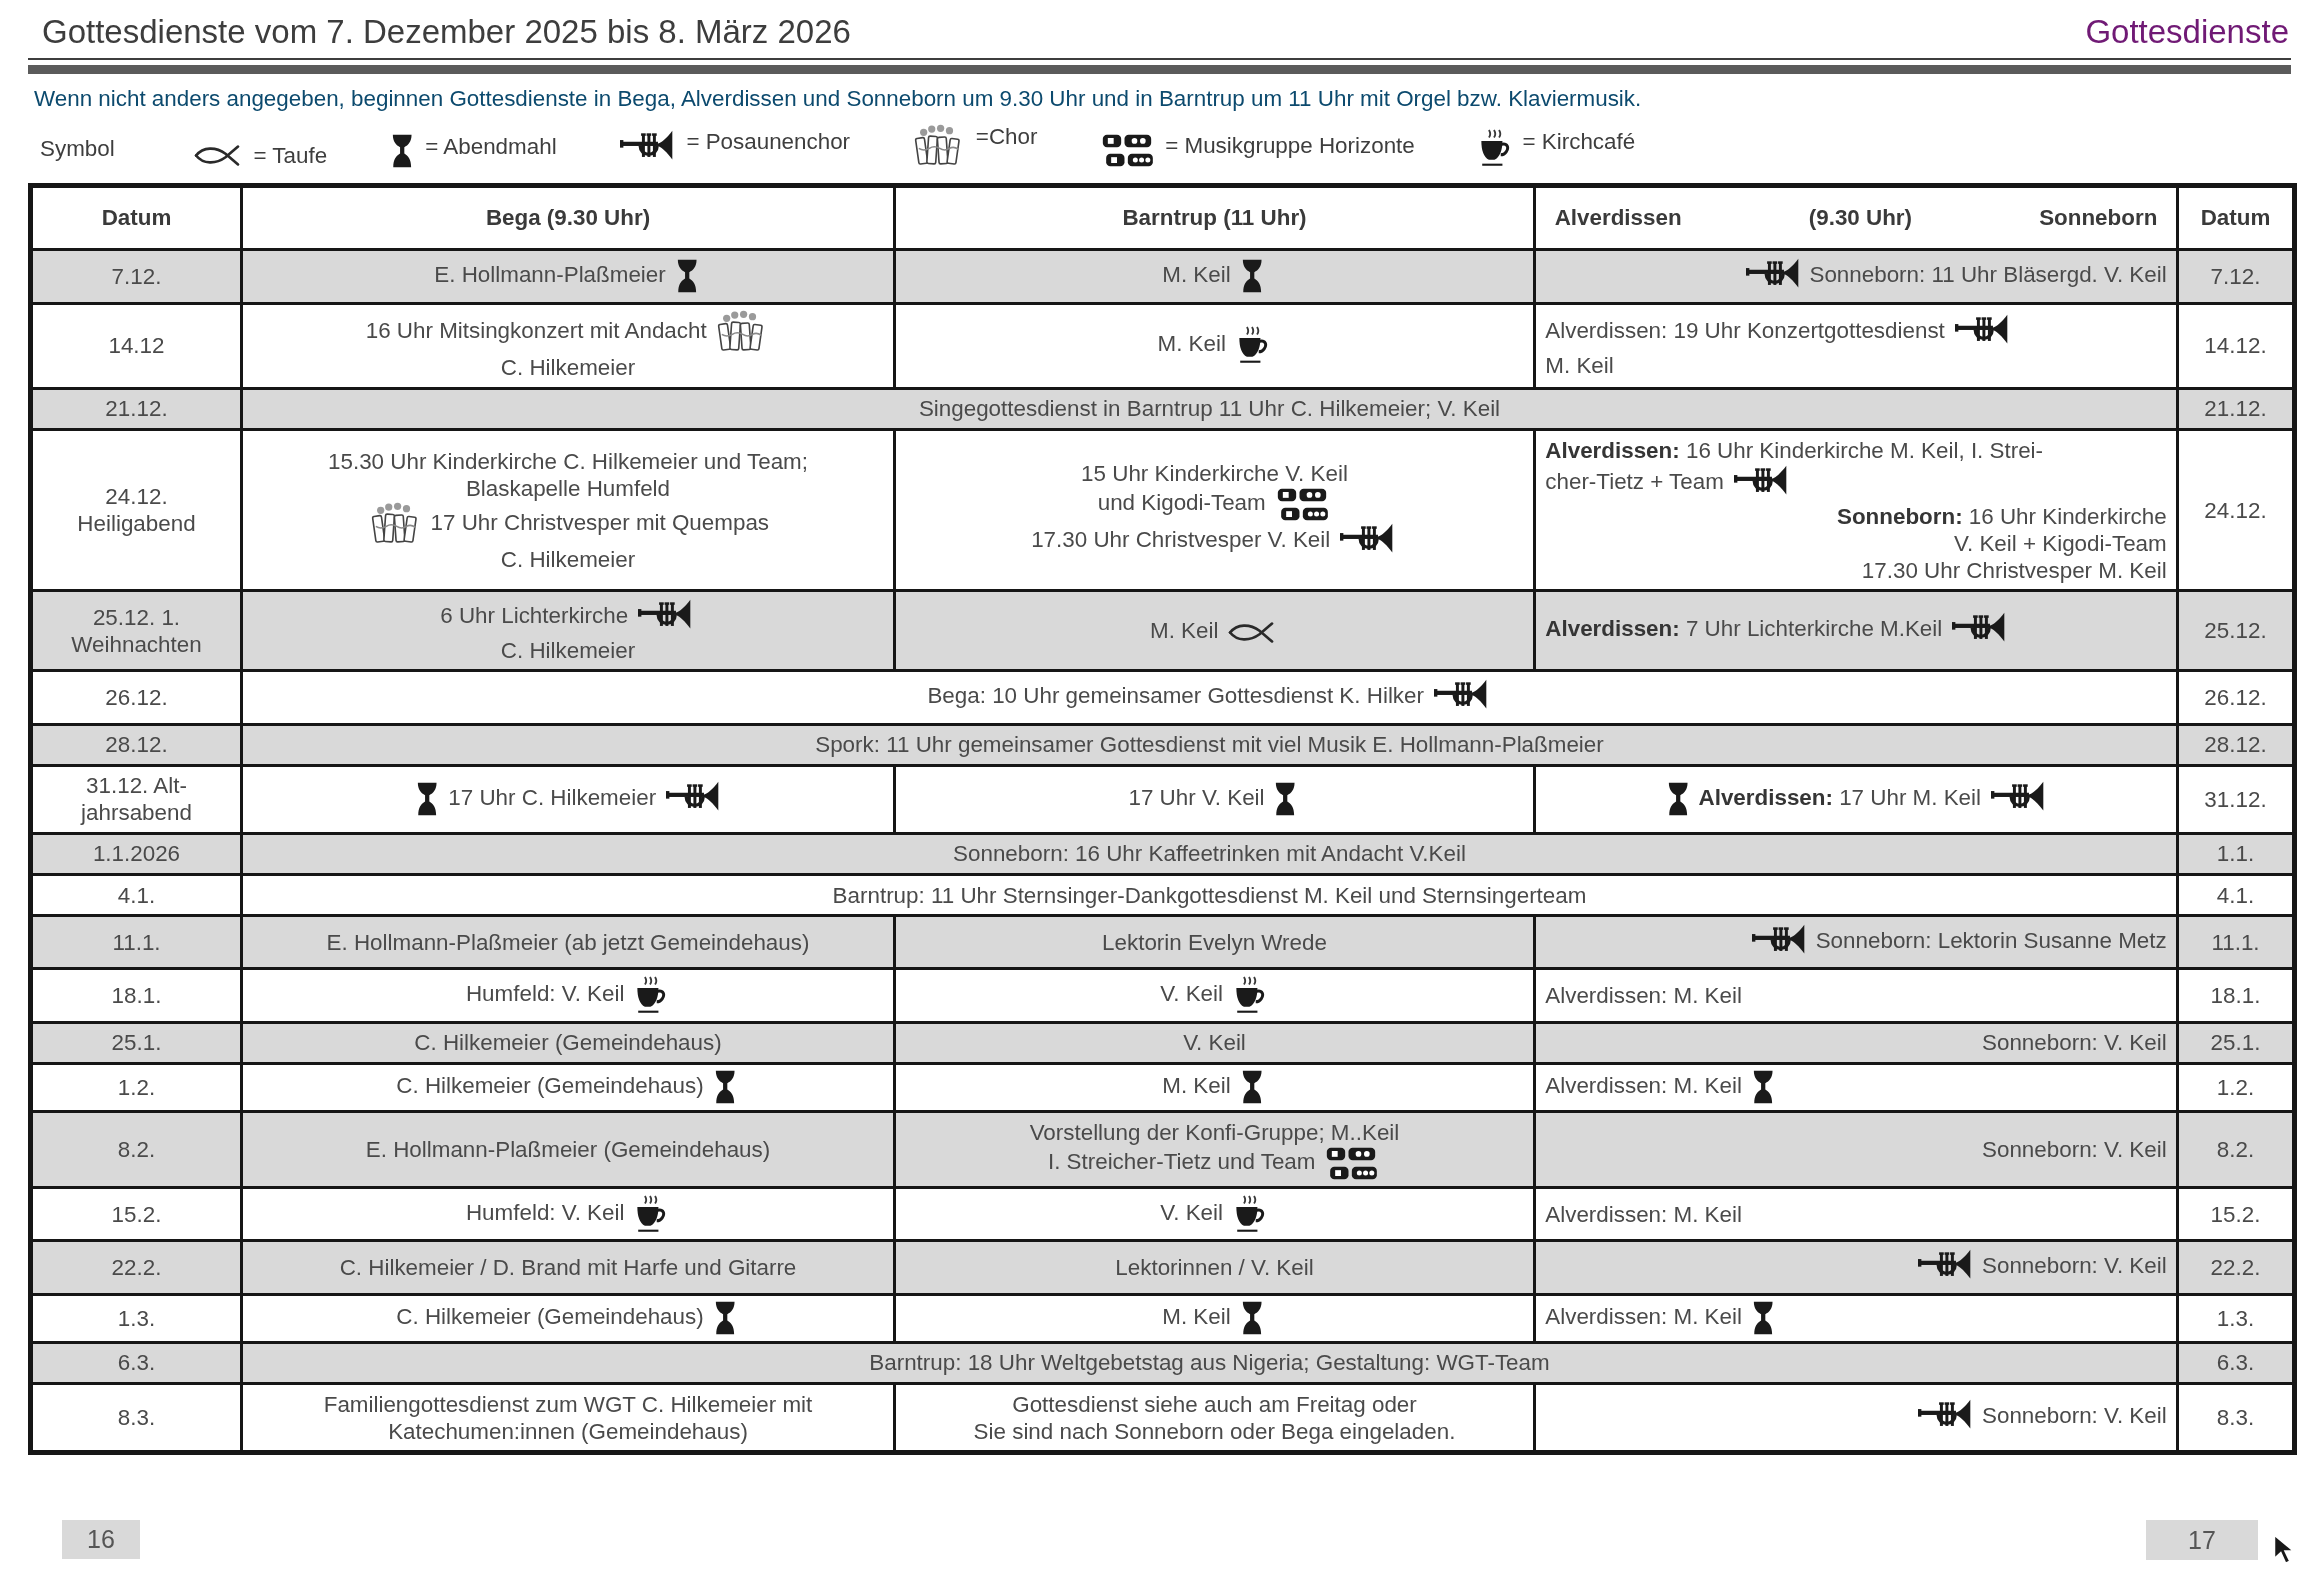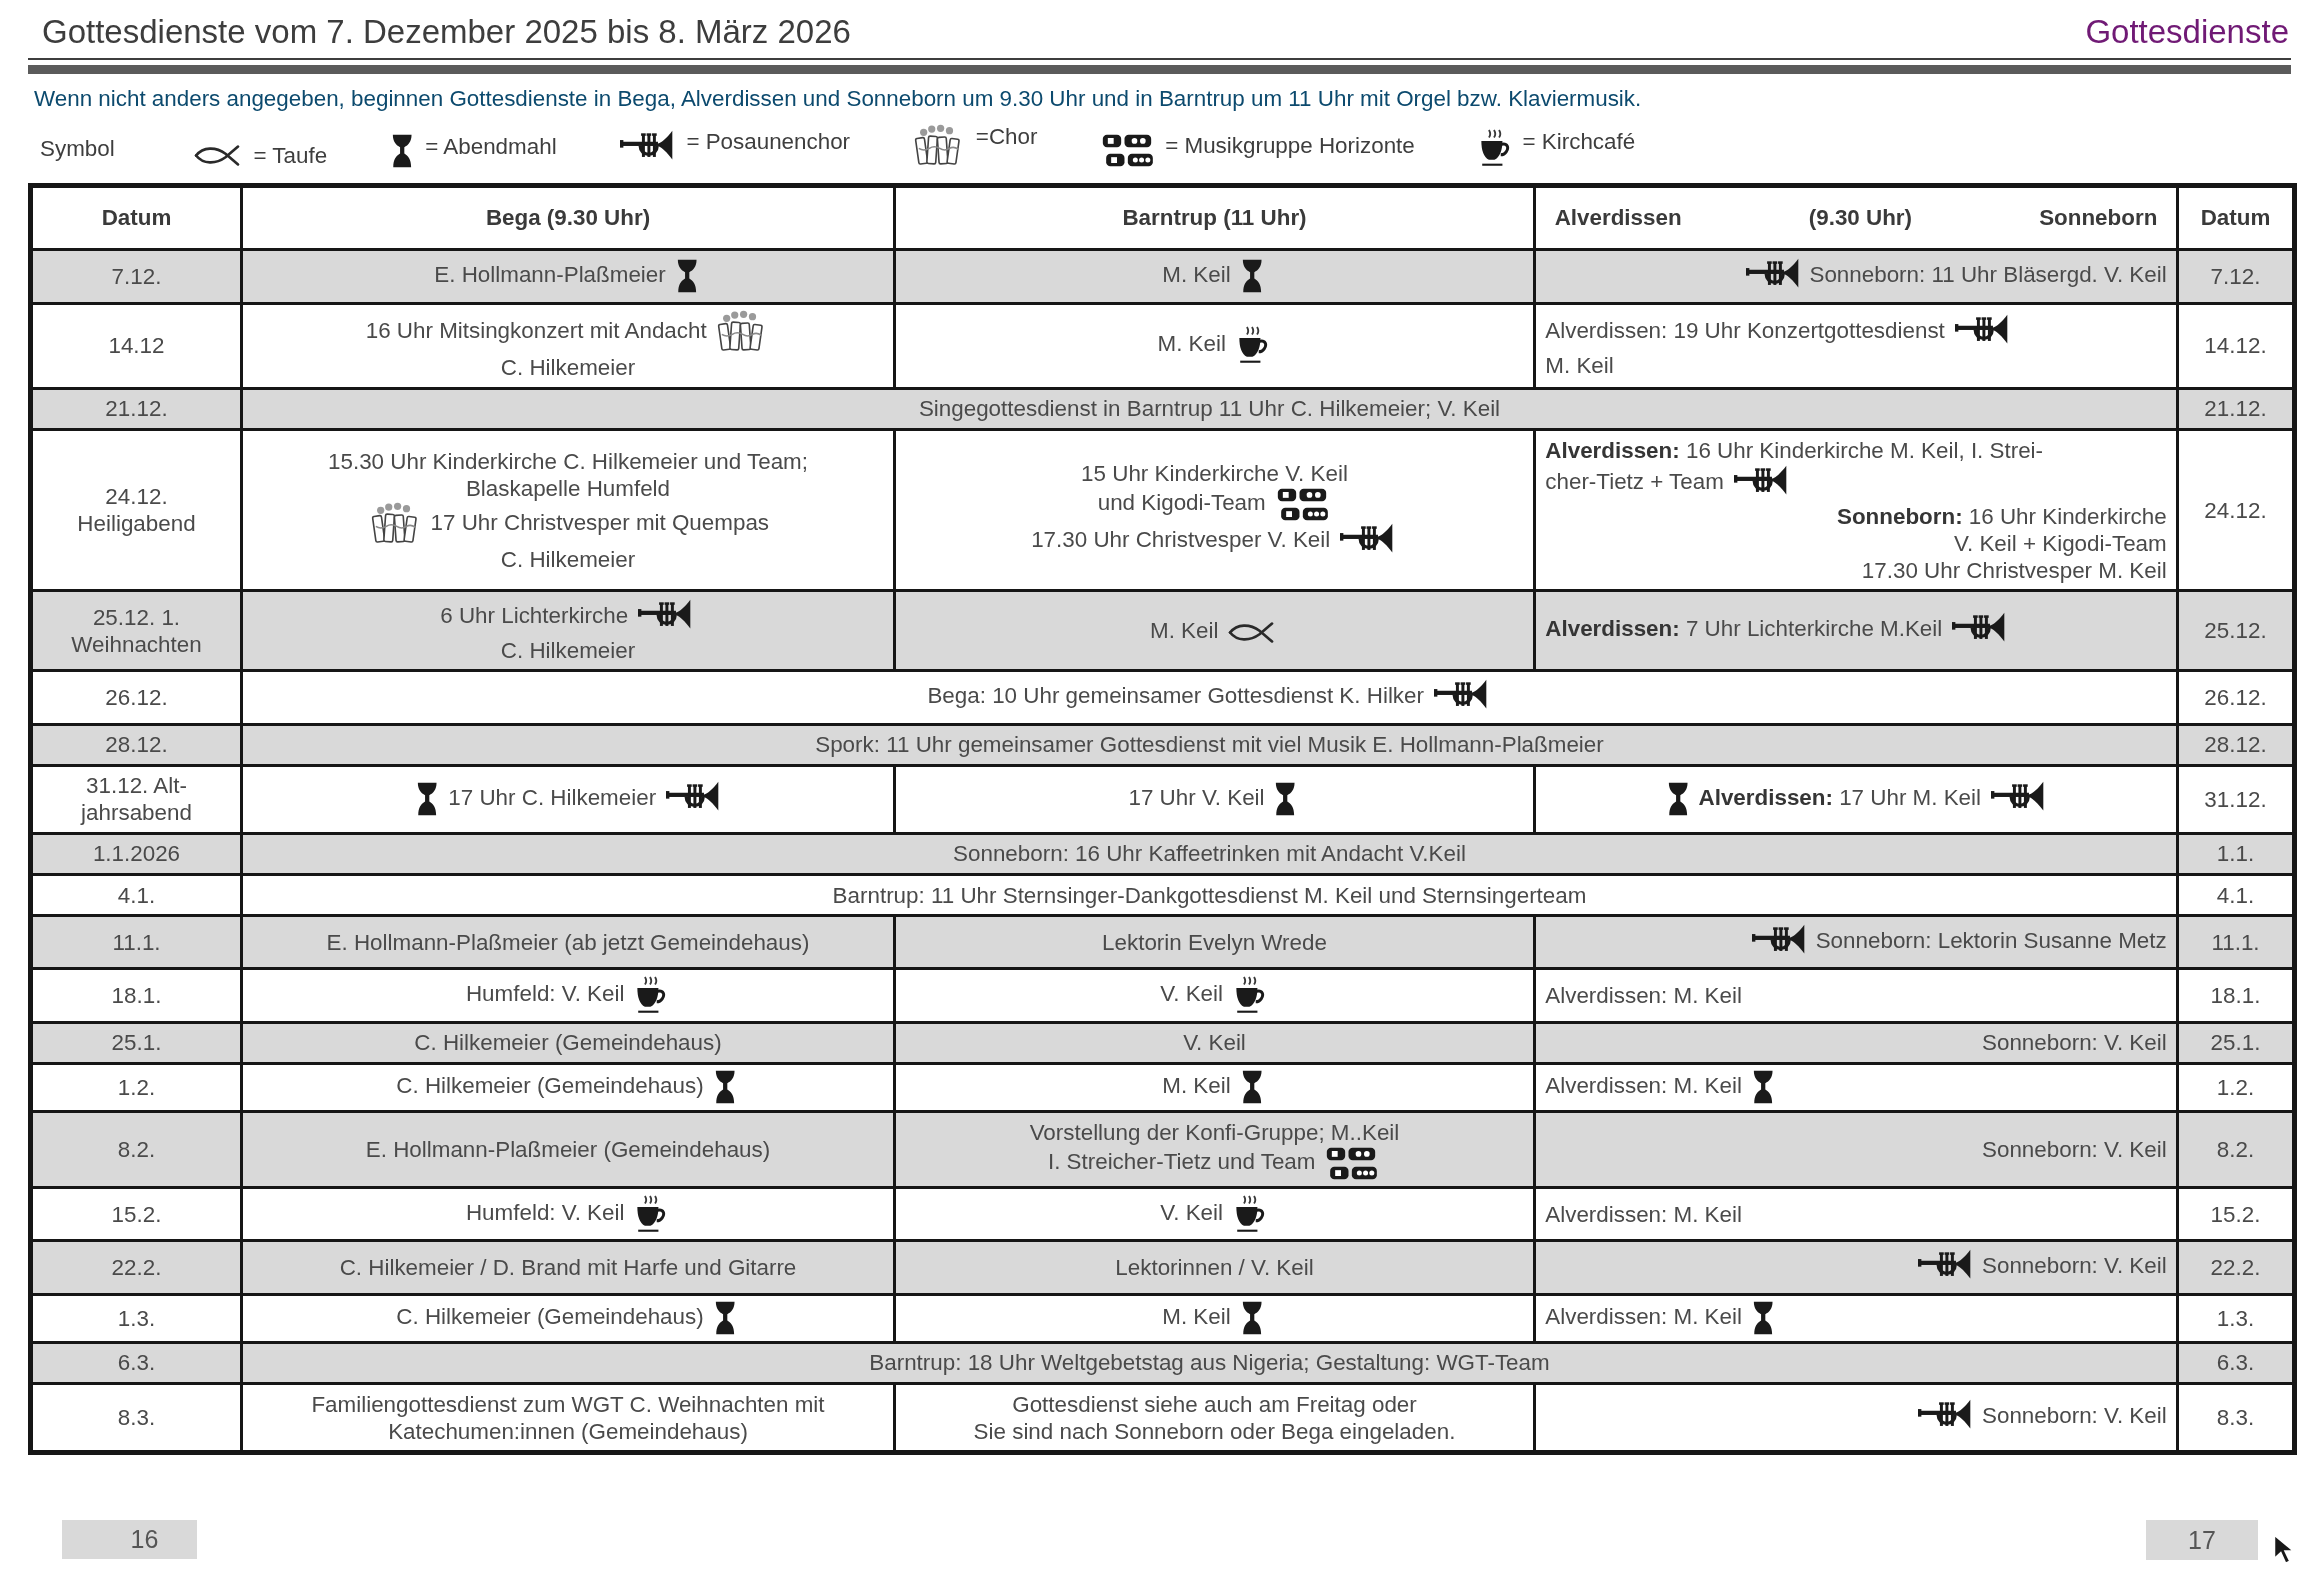--- a/index.html
+++ b/index.html
@@ -22,21 +22,21 @@
   th,td{border:3.7px solid #161616;vertical-align:middle;padding:5.6px 9.3px;}
   thead th{font-size:22.4px;font-weight:700;color:#3a3a3a;padding:17px 7.5px;background:#fff;}
   .spread{display:flex;justify-content:space-between;align-items:center;padding:0 11.2px;}
   tbody tr.shade td{background:#d9d9d9;}
   td.date{text-align:center;font-size:22.4px;white-space:pre-line;padding:5.6px 3.7px;line-height:27px;color:#4a4a4a;}
   .line{font-size:22.4px;line-height:27px;color:#4a4a4a;}
   .a-c{text-align:center}.a-l{text-align:left}.a-r{text-align:right}
   .b{font-weight:700;color:#353535;}
   .icon{display:inline-block;vertical-align:middle;margin:0 3.7px;line-height:0;}
   .page-num{position:absolute;background:#d9d9d9;color:#555;font-size:25px;display:flex;align-items:center;justify-content:center;}
-  .page-num.left{left:62px;top:1520px;width:105px;height:39px;padding-left:30px;}
+  .page-num.left{left:62px;top:1520px;width:78px;height:39px;}
   .page-num.right{left:2146px;top:1520px;width:112px;height:40px;}
   .cursor{position:absolute;left:2272px;top:1534px;}
 </style>
 </head>
 <body>
 
 <div class="title-row">
   <h1 class="page-title">Gottesdienste vom 7. Dezember 2025 bis 8. März 2026</h1>
   <div class="corner-label">Gottesdienste</div>
 </div>
@@ -636,21 +636,21 @@
       <tr class="shade">
         <td class="date">6.3.</td>
         <td colspan="3">
           <div class="line a-c"><span>Barntrup: 18 Uhr Weltgebetstag aus Nigeria; Gestaltung: WGT-Team</span></div>
         </td>
         <td class="date">6.3.</td>
       </tr>
       <tr>
         <td class="date">8.3.</td>
         <td>
-          <div class="line a-c"><span>Familiengottesdienst zum WGT C. Weihnachten mit</span></div>
+          <div class="line a-c"><span>Familiengottesdienst zum WGT C. Hilkemeier mit</span></div>
           <div class="line a-c"><span>Katechumen:innen (Gemeindehaus)</span></div>
         </td>
         <td>
           <div class="line a-c"><span>Gottesdienst siehe auch am Freitag oder</span></div>
           <div class="line a-c"><span>Sie sind nach Sonneborn oder Bega eingeladen.</span></div>
         </td>
         <td>
           <div class="line a-r"><span class="icon"><svg width="54" height="39" viewBox="0 0 64 46">
                 <g fill="#1a1a1a">
                   <rect x="0" y="13" width="4" height="9"></rect>

